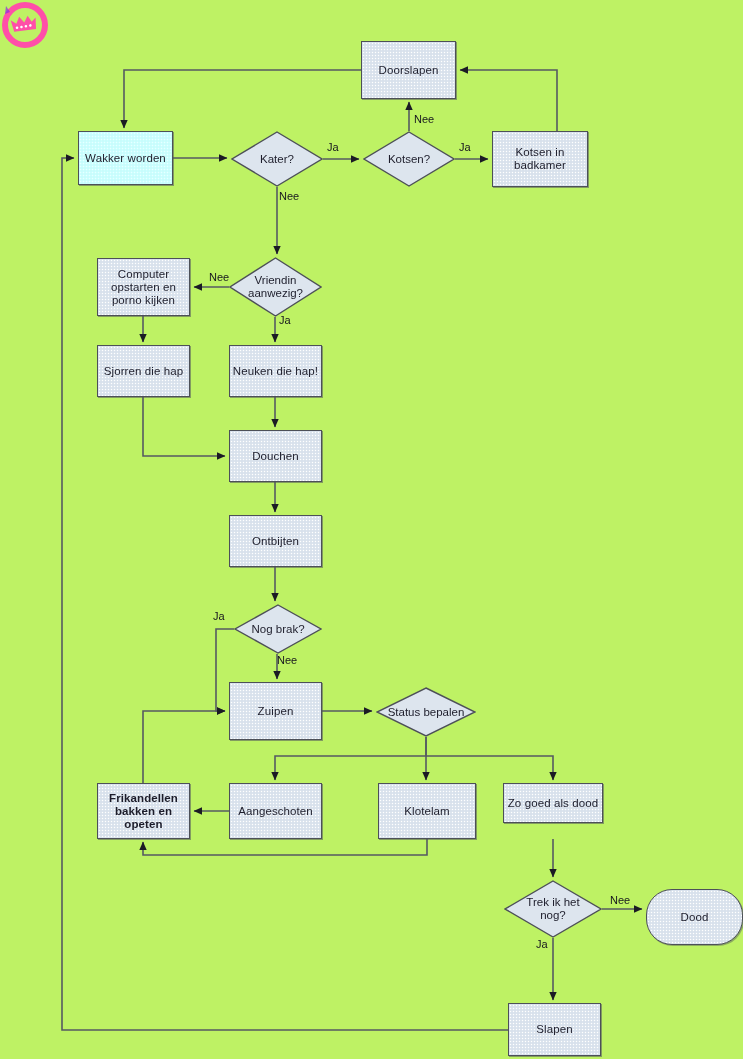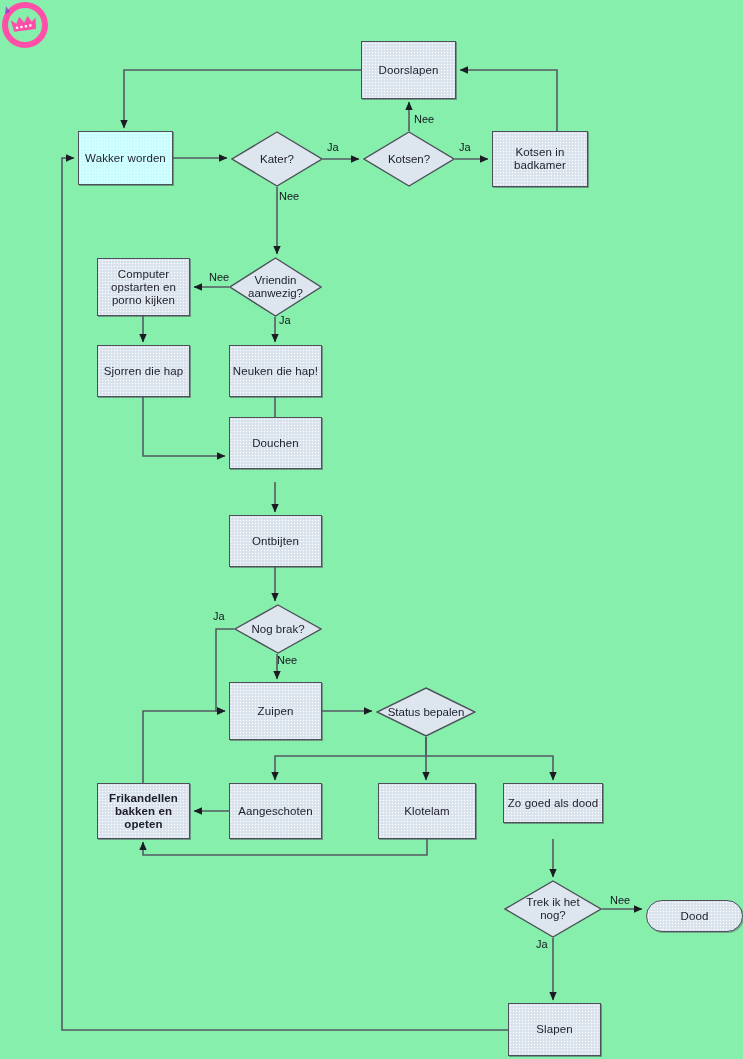--- a/index.html
+++ b/index.html
@@ -5,21 +5,21 @@
 <style>
   html,body{margin:0;padding:0;background:#ffffff;}
   body{
     font-family:"Liberation Sans","DejaVu Sans",sans-serif;
     -webkit-font-smoothing:none;
   }
   #stage{
     position:relative;
     width:743px;
     height:1059px;
-    background:#86efac;
+    background:#bef264;
     overflow:hidden;
   }
   
   #logo{
     position:absolute;
     left:2px; top:2px;
     width:46px; height:46px;
   }
   
   #edges{
@@ -221,21 +221,21 @@
   </div>
 
   <div class="node proc" style="left:97px;top:345px;width:93px;height:52px;">
     <span>Sjorren die hap</span>
   </div>
 
   <div class="node proc" style="left:229px;top:345px;width:93px;height:52px;">
     <span>Neuken die hap!</span>
   </div>
 
-  <div class="node proc" style="left:229px;top:417px;width:93px;height:52px;">
+  <div class="node proc" style="left:229px;top:430px;width:93px;height:52px;">
     <span>Douchen</span>
   </div>
 
   <div class="node proc" style="left:229px;top:515px;width:93px;height:52px;">
     <span>Ontbijten</span>
   </div>
 
   <div class="dec" style="left:234px;top:604px;width:88px;height:50px;">
     <svg class="dshape" viewBox="0 0 88 50" preserveAspectRatio="none">
       <polygon points="44,1 87,25 44,49 1,25" fill="#dde5ee" stroke="#4d5058" stroke-width="1.4"></polygon>
@@ -272,21 +272,21 @@
   </div>
 
   <div class="dec" style="left:504px;top:880px;width:98px;height:58px;">
     <svg class="dshape" viewBox="0 0 98 58" preserveAspectRatio="none">
       <polygon points="49,1 97,29 49,57 1,29" fill="#dde5ee" stroke="#4d5058" stroke-width="1.4"></polygon>
     </svg>
     <span class="dlabel" style="white-space:pre-line;">Trek ik het
 nog?</span>
   </div>
 
-  <div class="node term" style="left:646px;top:889px;width:97px;height:32px;margin-top:11px;">
+  <div class="node term" style="left:646px;top:889px;width:97px;height:56px;">
     <span>Dood</span>
   </div>
 
   <div class="node proc" style="left:508px;top:1003px;width:93px;height:53px;align-items:center;">
     <span>Slapen</span>
   </div>
 
   <div class="elabel" style="left:327px;top:141px;">Ja</div>
   <div class="elabel" style="left:279px;top:190px;">Nee</div>
   <div class="elabel" style="left:459px;top:141px;">Ja</div>

